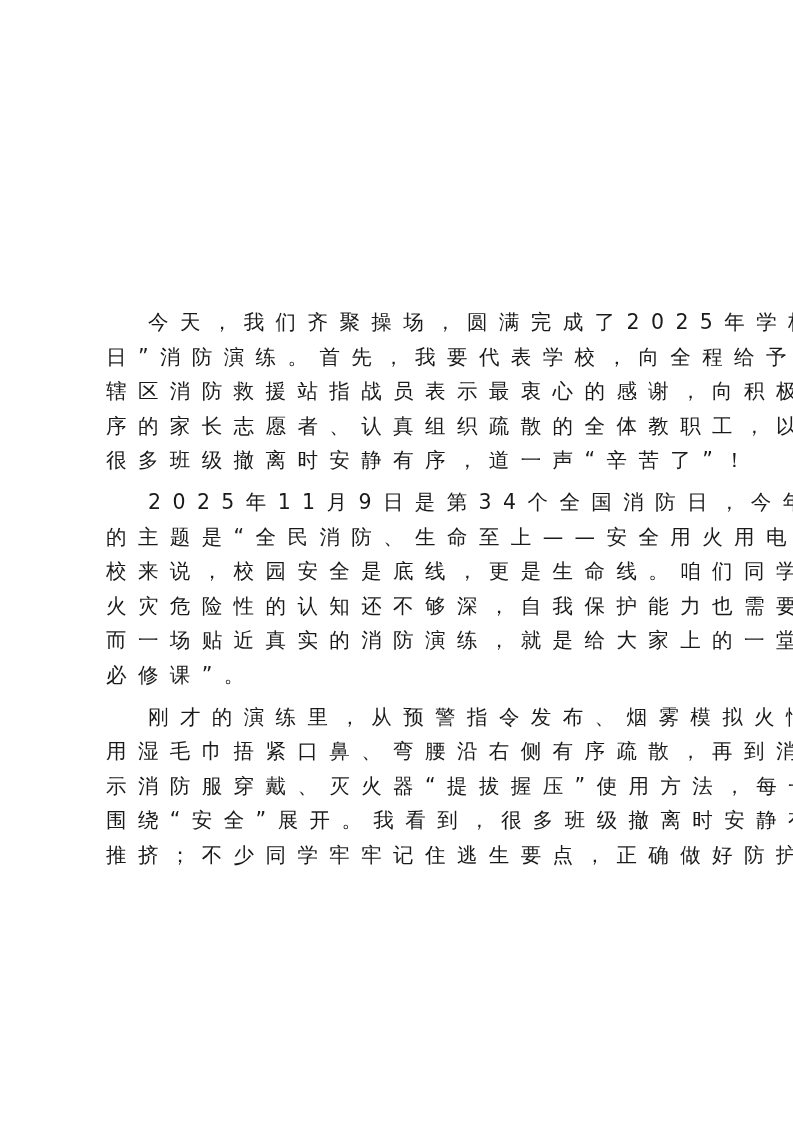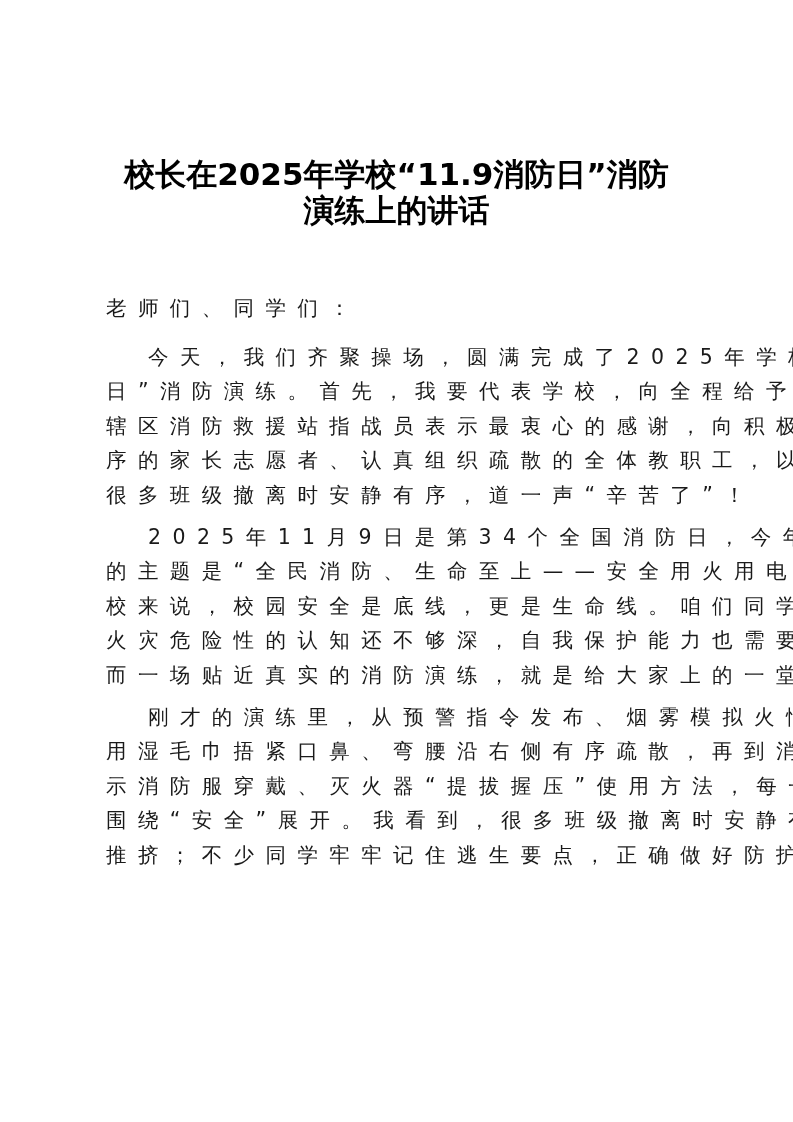--- a/index.html
+++ b/index.html
@@ -63,46 +63,42 @@
     .para-gap {
       display: block;
       height: 7px;
     }
   </style>
 </head>
 <body>
 
 <div class="page">
 
-  <div class="title">
-    <span class="title-line">校长在2025年学校“11.9消防日”消防</span>
-    <span class="title-line">演练上的讲话</span>
-  </div>
 
   <div class="body">
-    <span class="line">老师们、同学们：</span>
 
     <span class="para-gap"></span>
 
     <span class="para-gap"></span>
     <div>
       <span class="line indent">今天，我们齐聚操场，圆满完成了2025年学校“11.9消防</span>
       <span class="line">日”消防演练。首先，我要代表学校，向全程给予专业指导的</span>
       <span class="line">辖区消防救援站指战员表示最衷心的感谢，向积极协助维持秩</span>
       <span class="line">序的家长志愿者、认真组织疏散的全体教职工，以及听从指挥、</span>
       <span class="line">很多班级撤离时安静有序，道一声“辛苦了”！</span>
     </div>
 
     <span class="para-gap"></span>
     <div>
       <span class="line indent">2025年11月9日是第34个全国消防日，今年消防宣传月</span>
       <span class="line">的主题是“全民消防、生命至上——安全用火用电”。对于学</span>
       <span class="line">校来说，校园安全是底线，更是生命线。咱们同学年龄小，对</span>
       <span class="line">火灾危险性的认知还不够深，自我保护能力也需要不断加强，</span>
       <span class="line">而一场贴近真实的消防演练，就是给大家上的一堂“生命安全</span>
+      <span class="line">必修课”。</span>
     </div>
 
     <span class="para-gap"></span>
     <div>
       <span class="line indent">刚才的演练里，从预警指令发布、烟雾模拟火情，到大家</span>
       <span class="line">用湿毛巾捂紧口鼻、弯腰沿右侧有序疏散，再到消防员叔叔演</span>
       <span class="line">示消防服穿戴、灭火器“提拔握压”使用方法，每一个环节都</span>
       <span class="line">围绕“安全”展开。我看到，很多班级撤离时安静有序，没有</span>
       <span class="line">推挤；不少同学牢牢记住逃生要点，正确做好防护；班主任和</span>
     </div>

